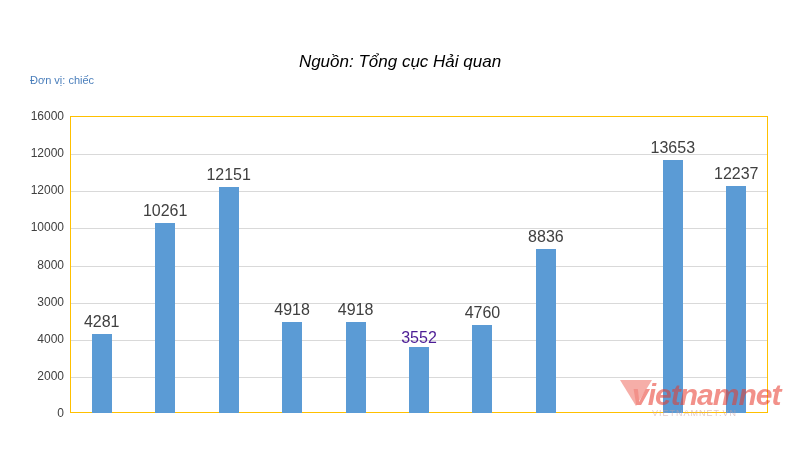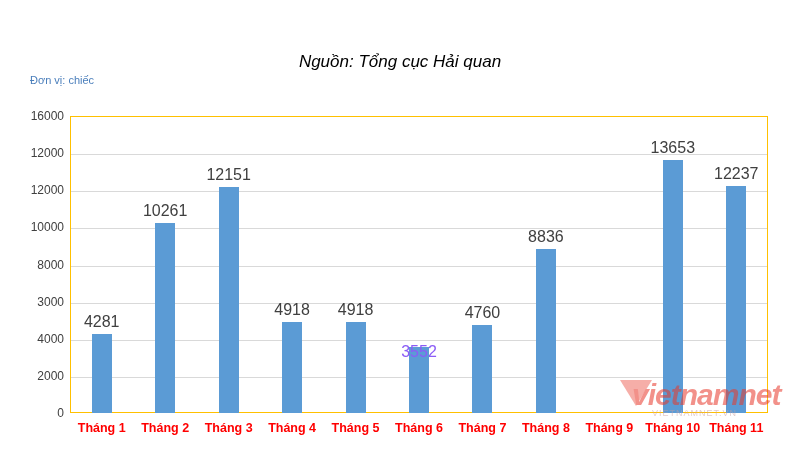--- a/index.html
+++ b/index.html
@@ -230,53 +230,40 @@
       <div class="bar-group" style="left: 190.364px; width: 63.4545px;">
         <div class="bar" style="height: 91.2904px; background: rgb(91, 155, 213);"></div>
         <div class="bar-label" style="bottom: 94.2904px; color: rgb(64, 64, 64);">4918</div>
       </div>
       <div class="bar-group" style="left: 253.818px; width: 63.4545px;">
         <div class="bar" style="height: 91.2904px; background: rgb(91, 155, 213);"></div>
         <div class="bar-label" style="bottom: 94.2904px; color: rgb(64, 64, 64);">4918</div>
       </div>
       <div class="bar-group" style="left: 317.273px; width: 63.4545px;">
         <div class="bar" style="height: 65.934px; background: rgb(91, 155, 213);"></div>
-        <div class="bar-label" style="bottom: 52px; color: #8b5cf6;">3552</div>
+        <div class="bar-label" style="bottom: 66px; color: #4c1d95;">3552</div>
       </div>
       <div class="bar-group" style="left: 380.727px; width: 63.4545px;">
         <div class="bar" style="height: 88.3575px; background: rgb(91, 155, 213);"></div>
         <div class="bar-label" style="bottom: 91.3575px; color: rgb(64, 64, 64);">4760</div>
       </div>
       <div class="bar-group" style="left: 444.182px; width: 63.4545px;">
         <div class="bar" style="height: 164.018px; background: rgb(91, 155, 213);"></div>
         <div class="bar-label" style="bottom: 167.018px; color: rgb(64, 64, 64);">8836</div>
       </div>
       <div class="bar-group" style="left: 571.091px; width: 63.4545px;">
         <div class="bar" style="height: 253.434px; background: rgb(91, 155, 213);"></div>
         <div class="bar-label" style="bottom: 256.434px; color: rgb(64, 64, 64);">13653</div>
       </div>
       <div class="bar-group" style="left: 634.545px; width: 63.4545px;">
         <div class="bar" style="height: 227.149px; background: rgb(91, 155, 213);"></div>
         <div class="bar-label" style="bottom: 230.149px; color: rgb(64, 64, 64);">12237</div>
       </div>
     </div>
 
-  <div class="x-labels" id="x-labels">
-      <div class="x-tick" style="left: 0px; width: 63.4545px; color: rgb(255, 0, 0);">Tháng 1</div>
-      <div class="x-tick" style="left: 63.4545px; width: 63.4545px; color: rgb(255, 0, 0);">Tháng 2</div>
-      <div class="x-tick" style="left: 126.909px; width: 63.4545px; color: rgb(255, 0, 0);">Tháng 3</div>
-      <div class="x-tick" style="left: 190.364px; width: 63.4545px; color: rgb(255, 0, 0);">Tháng 4</div>
-      <div class="x-tick" style="left: 253.818px; width: 63.4545px; color: rgb(255, 0, 0);">Tháng 5</div>
-      <div class="x-tick" style="left: 317.273px; width: 63.4545px; color: rgb(255, 0, 0);">Tháng 6</div>
-      <div class="x-tick" style="left: 380.727px; width: 63.4545px; color: rgb(255, 0, 0);">Tháng 7</div>
-      <div class="x-tick" style="left: 444.182px; width: 63.4545px; color: rgb(255, 0, 0);">Tháng 8</div>
-      <div class="x-tick" style="left: 507.636px; width: 63.4545px; color: rgb(255, 0, 0);">Tháng 9</div>
-      <div class="x-tick" style="left: 571.091px; width: 63.4545px; color: rgb(255, 0, 0);">Tháng 10</div>
-      <div class="x-tick" style="left: 634.545px; width: 63.4545px; color: rgb(255, 0, 0);">Tháng 11</div>
-    </div>
 
   <div class="watermark">
     <div class="wm-tri"></div>
     <div class="wm-text">vietnamnet</div>
     <div class="wm-sub">VIETNAMNET.VN</div>
   </div>
 
 </div>
 
 </body></html>

